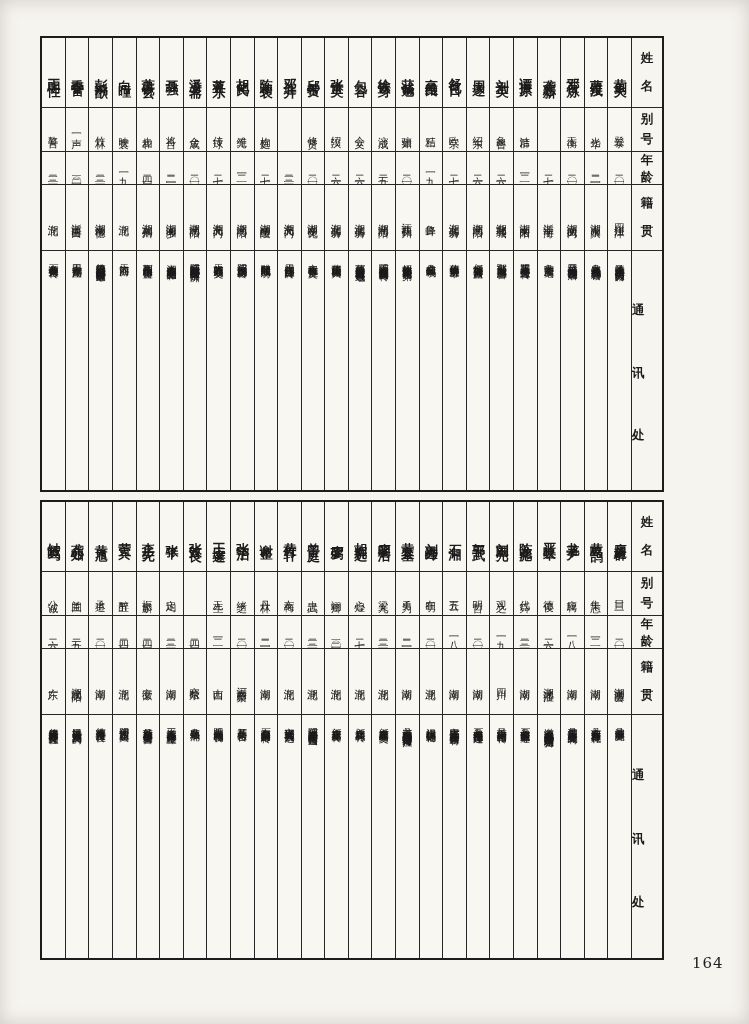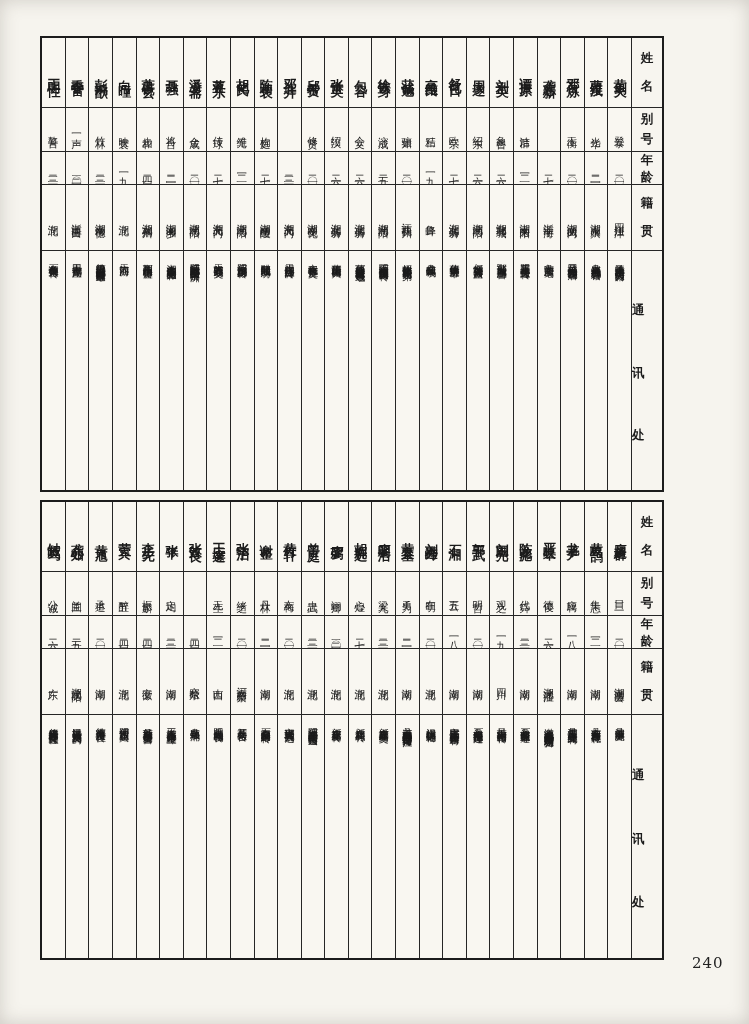--- a/index.html
+++ b/index.html
@@ -947,14 +947,14 @@
           <span class="vtext age-text">二六</span>
         </div>
         <div class="cell c-native">
           <span class="vtext native-text">广东</span>
         </div>
         <div class="cell c-addr">
           <span class="vtext addr-text">肇庆禄步圩天科园交祥安桂庄</span>
         </div>
       </div>
     </div>
-  <div class="page-number">240</div>
+  <div class="page-number">164</div>
 </div>
 
 </body></html>

